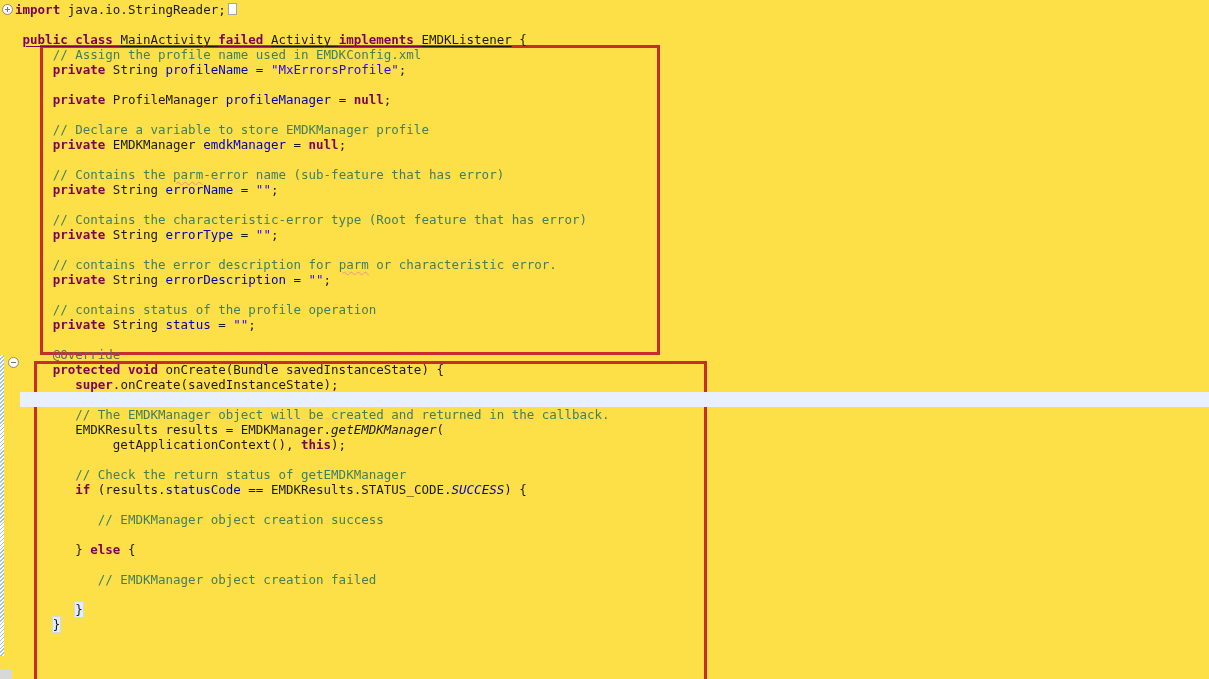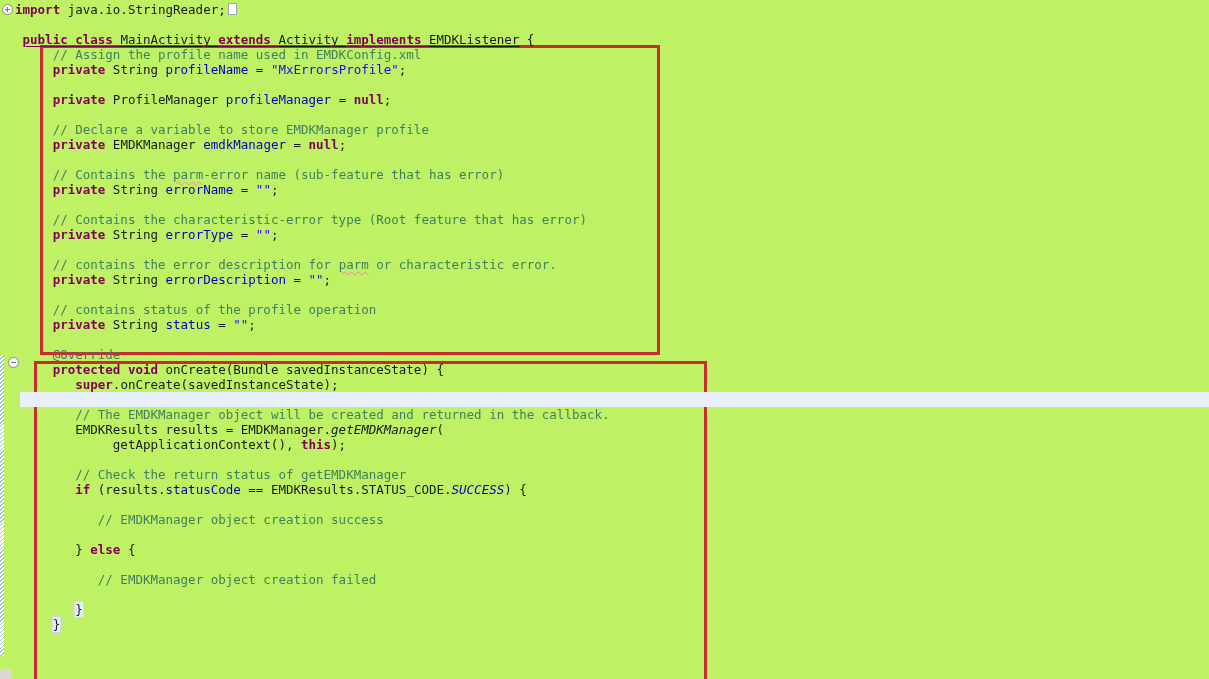--- a/index.html
+++ b/index.html
@@ -1,21 +1,21 @@
 <!DOCTYPE html>
 <html><head>
 <meta charset="utf-8">
 <style>
   html,body{margin:0;padding:0;}
   body{background:#ffffff;}
   #screen{
     position:relative;
     width:1209px;height:679px;
     overflow:hidden;
-    background:#bef264;
+    background:#fde047;
     font-family:"DejaVu Sans Mono","Liberation Mono",monospace;
   }
   
   .range-indicator{
     position:absolute;left:0;top:355px;width:4px;height:301px;
     background:repeating-linear-gradient(135deg,#9fc2de 0,#9fc2de 1.2px,#ffffff 1.2px,#ffffff 2.8px);
   }
   
   .fold-icon{
     position:absolute;width:11px;height:11px;box-sizing:border-box;
@@ -66,21 +66,21 @@
   <div id="fold-collapse" class="fold-icon"></div>
 
   <div id="red-box-1" class="red-box"></div>
   <div id="red-box-2" class="red-box"></div>
 
   <div id="line-highlight"></div>
 
   <div id="code-area">
       <div class="code-line"><span class="seg k">import</span><span class="seg p"> java.io.StringReader;</span><span class="inline-box"></span></div>
       <div class="code-line">&nbsp;</div>
-      <div class="code-line"><span class="seg p"> </span><span class="seg k und">public class </span><span class="seg p und">MainActivity </span><span class="seg k und">extends </span><span class="seg p und">Activity </span><span class="seg k und">implements </span><span class="seg p und">EMDKListener</span><span class="seg p"> {</span></div>
+      <div class="code-line"><span class="seg p"> </span><span class="seg k und">public class </span><span class="seg p und">MainActivity </span><span class="seg k und">failed </span><span class="seg p und">Activity </span><span class="seg k und">implements </span><span class="seg p und">EMDKListener</span><span class="seg p"> {</span></div>
       <div class="code-line"><span class="seg p">     </span><span class="seg c">// Assign the profile name used in EMDKConfig.xml</span></div>
       <div class="code-line"><span class="seg p">     </span><span class="seg k">private</span><span class="seg p"> String </span><span class="seg f">profileName</span><span class="seg p"> = </span><span class="seg s">"MxErrorsProfile"</span><span class="seg p">;</span></div>
       <div class="code-line">&nbsp;</div>
       <div class="code-line"><span class="seg p">     </span><span class="seg k">private</span><span class="seg p"> ProfileManager </span><span class="seg f">profileManager</span><span class="seg p"> = </span><span class="seg k">null</span><span class="seg p">;</span></div>
       <div class="code-line">&nbsp;</div>
       <div class="code-line"><span class="seg p">     </span><span class="seg c">// Declare a variable to store EMDKManager profile</span></div>
       <div class="code-line"><span class="seg p">     </span><span class="seg k">private</span><span class="seg p"> EMDKManager </span><span class="seg f">emdkManager</span><span class="seg p"> = </span><span class="seg k">null</span><span class="seg p">;</span></div>
       <div class="code-line">&nbsp;</div>
       <div class="code-line"><span class="seg p">     </span><span class="seg c">// Contains the </span><span class="seg w">parm</span><span class="seg c">-error name (sub-feature that has error)</span></div>
       <div class="code-line"><span class="seg p">     </span><span class="seg k">private</span><span class="seg p"> String </span><span class="seg f">errorName</span><span class="seg p"> = </span><span class="seg s">""</span><span class="seg p">;</span></div>

